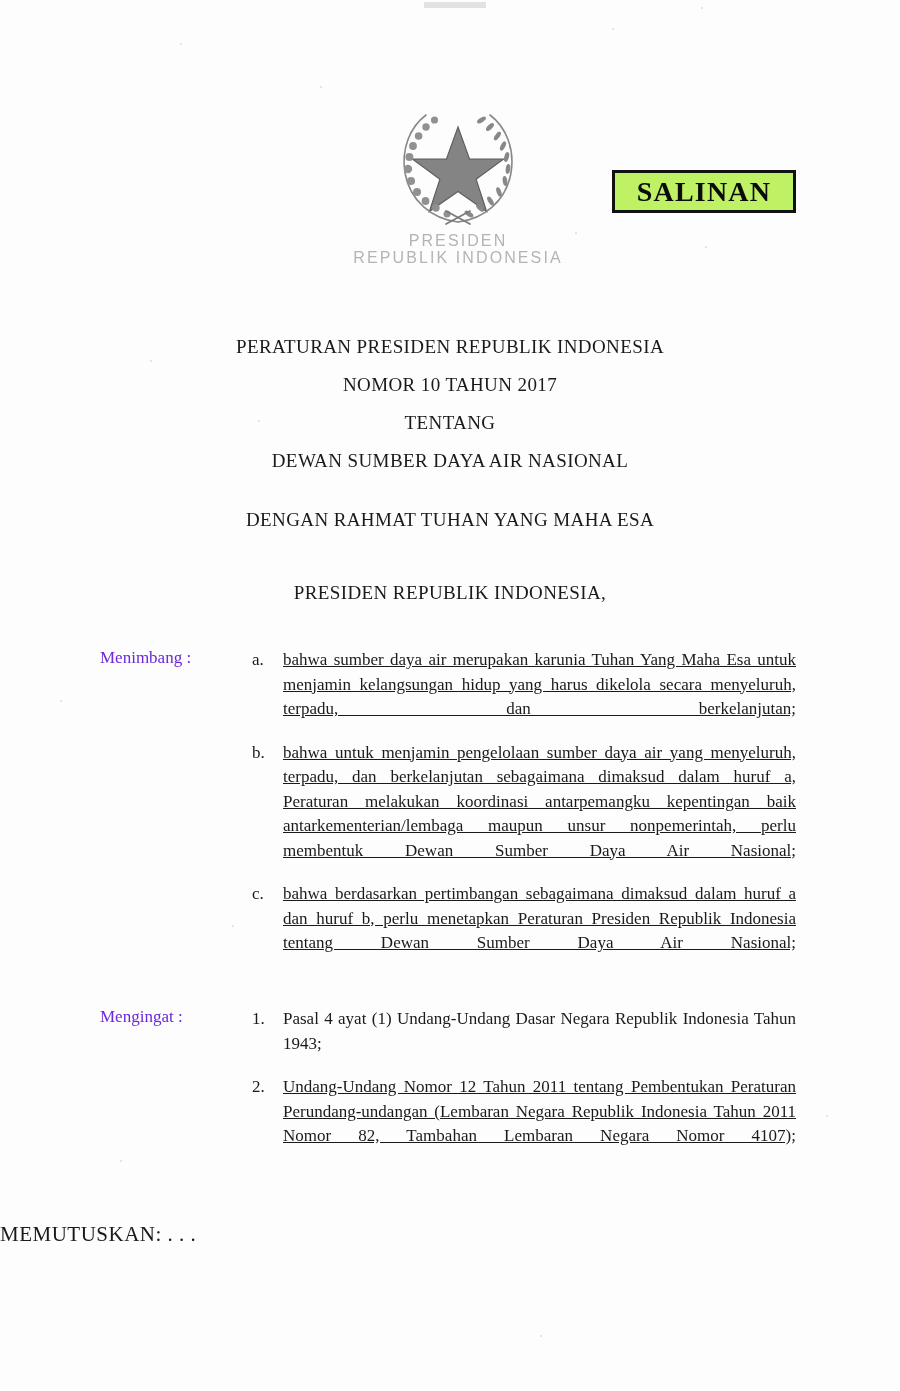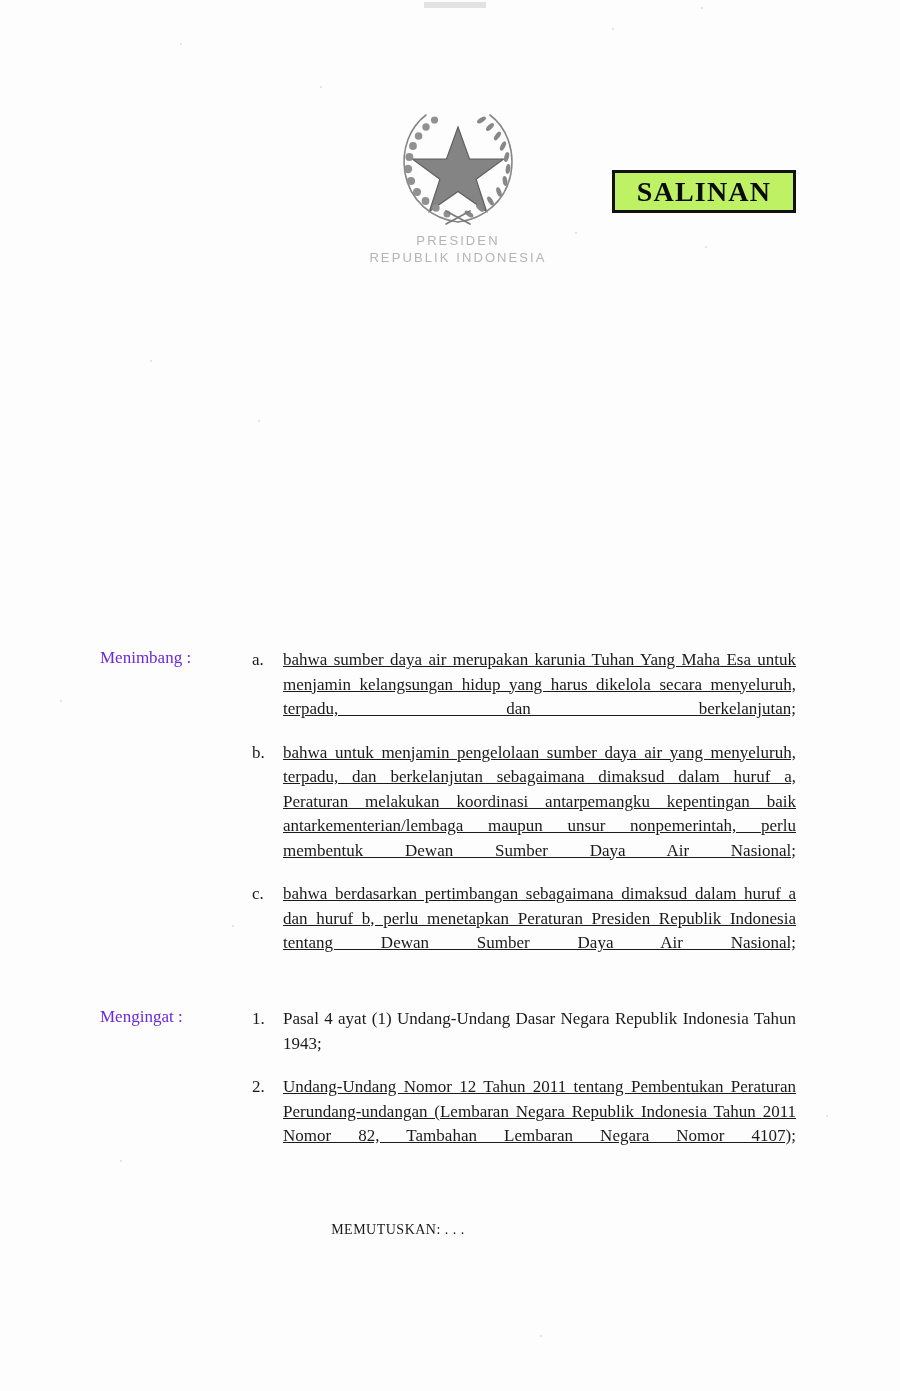--- a/index.html
+++ b/index.html
@@ -58,21 +58,21 @@
   .emblem svg { display: block; width: 124px; height: 124px; }
 
   .emblem-caption {
     position: absolute;
     left: 330px;
     top: 132px;
     width: 256px;
     text-align: center;
     font-family: "Liberation Sans", "DejaVu Sans", sans-serif;
     color: #b4b4b4;
-    font-size: 13px;
+    font-size: 16px;
     line-height: 17px;
     letter-spacing: 2.1px;
   }
 
   
   .salinan-box {
     position: absolute;
     left: 612px;
     top: 170px;
     width: 184px;
@@ -165,22 +165,22 @@
   
   .force-justify { text-align: justify; text-align-last: justify; text-decoration: underline; }
   .natural-last  { text-align: justify; text-align-last: left; }
 
   
   .footer-note {
     position: absolute;
     left: 0;
     top: 1222px;
     width: 796px;
-    text-align: center;
-    font-size: 14px;
+    text-align: left;
+    font-size: 21px;
     letter-spacing: 0.5px;
     color: #1a1a1a;
   }
 </style>
 </head>
 <body>
 
 <div class="page">
 
   <div class="top-smudge"></div>
@@ -250,20 +250,28 @@
     <div class="emblem-caption">
       <div>PRESIDEN</div>
       <div>REPUBLIK INDONESIA</div>
     </div>
   </div>
 
   <div class="salinan-box">
     <span class="salinan-text">SALINAN</span>
   </div>
 
+  <div class="title-block">
+    <div class="title-line tl-1">PERATURAN PRESIDEN REPUBLIK INDONESIA</div>
+    <div class="title-line tl-2">NOMOR 10 TAHUN 2017</div>
+    <div class="title-line tl-3">TENTANG</div>
+    <div class="title-line tl-4">DEWAN SUMBER DAYA AIR NASIONAL</div>
+    <div class="title-line tl-basmalah">DENGAN RAHMAT TUHAN YANG MAHA ESA</div>
+    <div class="title-line tl-president">PRESIDEN REPUBLIK INDONESIA,</div>
+  </div>
 
   <div class="clause-section" id="menimbang-section">
     <div class="clause-label">Menimbang :</div>
     <div class="clause-items">
 
       <div class="clause-item">
         <span class="clause-marker">a.</span>
         <span class="clause-body force-justify">bahwa sumber daya air merupakan karunia Tuhan Yang Maha Esa untuk menjamin kelangsungan hidup yang harus dikelola secara menyeluruh, terpadu, dan berkelanjutan;</span>
       </div>
 

